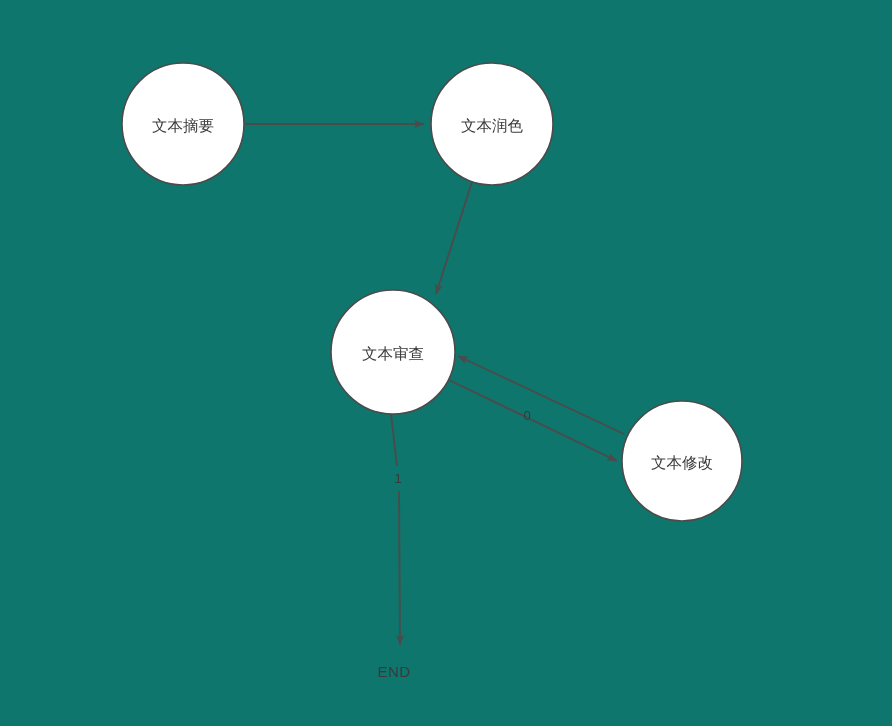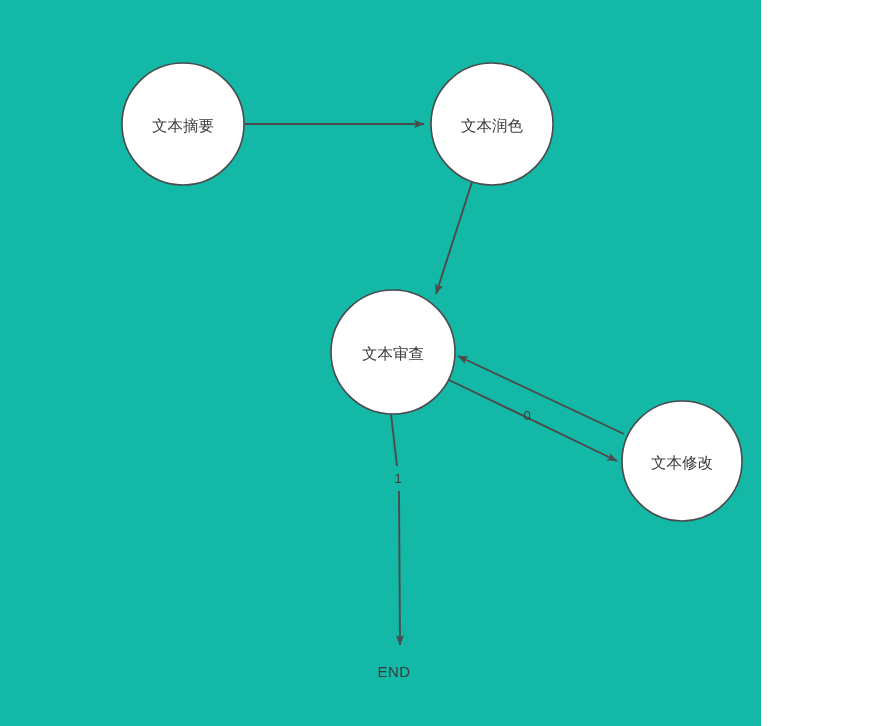--- a/index.html
+++ b/index.html
@@ -9,23 +9,23 @@
     background: #ffffff;
   }
   body {
     width: 892px;
     height: 726px;
     font-family: "Liberation Sans", "DejaVu Sans", sans-serif;
     overflow: hidden;
   }
   #graph-canvas {
     position: relative;
-    width: 761px;
+    width: 892px;
     height: 726px;
-    background: #14b8a6;
+    background: #0f766e;
   }
   #graph-svg {
     position: absolute;
     top: 0;
     left: 0;
     width: 892px;
     height: 726px;
     display: block;
   }
   .node-circle {

